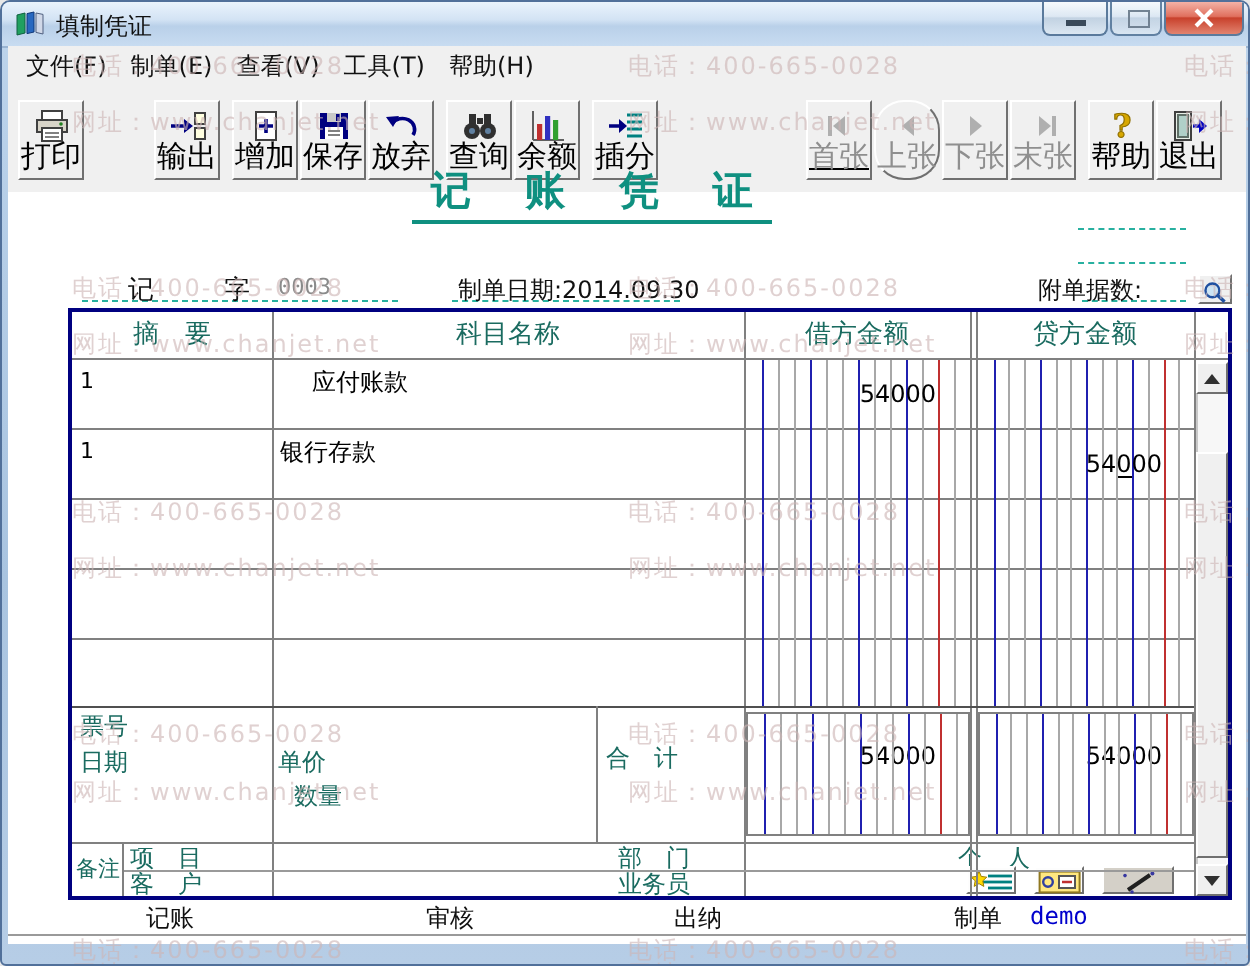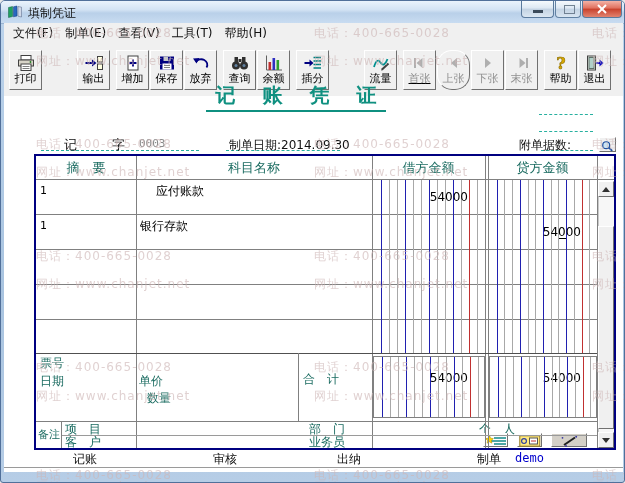--- a/index.html
+++ b/index.html
@@ -22,21 +22,21 @@
   #btn-close svg{position:absolute;left:50%;top:3px;margin-left:-6px;}
   
   #menu-bar{left:3px;top:22px;width:619px;height:21px;background:#f0f0f0;display:flex;align-items:center;padding-left:4px;box-sizing:border-box;}
   .menu-item{padding:2px 5px;margin-right:2px;font-size:12px;color:#111;white-space:nowrap;}
   
   #toolbar{left:3px;top:43px;width:619px;height:52px;background:#f0f0f0;border-bottom:1px solid #c2c2c2;}
   .tbtn{position:absolute;top:6px;width:33px;height:40px;background:#f0f0f0;box-sizing:border-box;
         border:1px solid;border-color:#ffffff #707070 #707070 #ffffff;
         display:flex;flex-direction:column;align-items:center;justify-content:flex-start;padding-top:2px;}
   .tbtn .ticon{height:19px;display:flex;align-items:center;}
-  .tbtn .tlabel{font-size:11px;line-height:13px;color:#000;white-space:nowrap;}
+  .tbtn .tlabel{font-size:15px;line-height:13px;color:#000;white-space:nowrap;}
   .tbtn.disabled .tlabel{color:#8f8f8f;}
   .tbtn.disabled svg{opacity:.8;}
   
   #client{left:3px;top:95px;width:619px;height:375px;background:#fff;border-top:1px solid #fff;}
   #voucher-title{left:33px;top:81px;width:524px;text-align:center;}
   #voucher-title span{display:inline-block;font-size:20px;font-weight:bold;color:#0f9080;
       letter-spacing:10px;padding:0 0 1px 10px;border-bottom:2px solid #0f9080;}
   .dash{position:absolute;height:0;border-bottom:1px dashed #28b0a0;}
   #dash1{left:538px;top:113px;width:54px;} #dash2{left:538px;top:130px;width:54px;}
   #dash3{left:40px;top:149px;width:158px;} #dash4{left:225px;top:149px;width:114px;}
@@ -214,30 +214,20 @@
           <svg width="20" height="18" viewBox="0 0 20 18">
             <line x1="10.5" y1="3.5" x2="18" y2="3.5" stroke="#008080" stroke-width="1.4"></line>
             <line x1="10.5" y1="7" x2="18" y2="7" stroke="#008080" stroke-width="1.4"></line>
             <line x1="10.5" y1="10.5" x2="18" y2="10.5" stroke="#008080" stroke-width="1.4"></line>
             <line x1="10.5" y1="14" x2="18" y2="14" stroke="#008080" stroke-width="1.4"></line>
             <line x1="1.5" y1="9" x2="7" y2="9" stroke="#000080" stroke-width="1.8"></line>
             <polygon points="6.5,5.5 10.5,9 6.5,12.5" fill="#000080"></polygon>
           </svg>
         </span>
         <span class="tlabel">插分</span>
-      </div>
-      <div class="tbtn" style="left: 360px;">
-        <span class="ticon">
-          <svg width="20" height="18" viewBox="0 0 20 18">
-            <path d="M3 13 Q6 3 9.5 8.5 T16.5 5" fill="none" stroke="#009090" stroke-width="1.8"></path>
-            <line x1="11" y1="15.5" x2="17.5" y2="9.5" stroke="#404040" stroke-width="2"></line>
-            <polygon points="10,16.5 12.5,16 10.8,14.4" fill="#404040"></polygon>
-          </svg>
-        </span>
-        <span class="tlabel">流量</span>
       </div>
       <div class="tbtn disabled" style="left: 399px; text-decoration: underline;">
         <span class="ticon">
           <svg width="20" height="18" viewBox="0 0 20 18">
             <polygon points="12.5,4 6.5,9 12.5,14" fill="#a0a0a0"></polygon>
             <rect x="4" y="4" width="2" height="10" fill="#a0a0a0"></rect>
           </svg>
         </span>
         <span class="tlabel">首张</span>
       </div>

